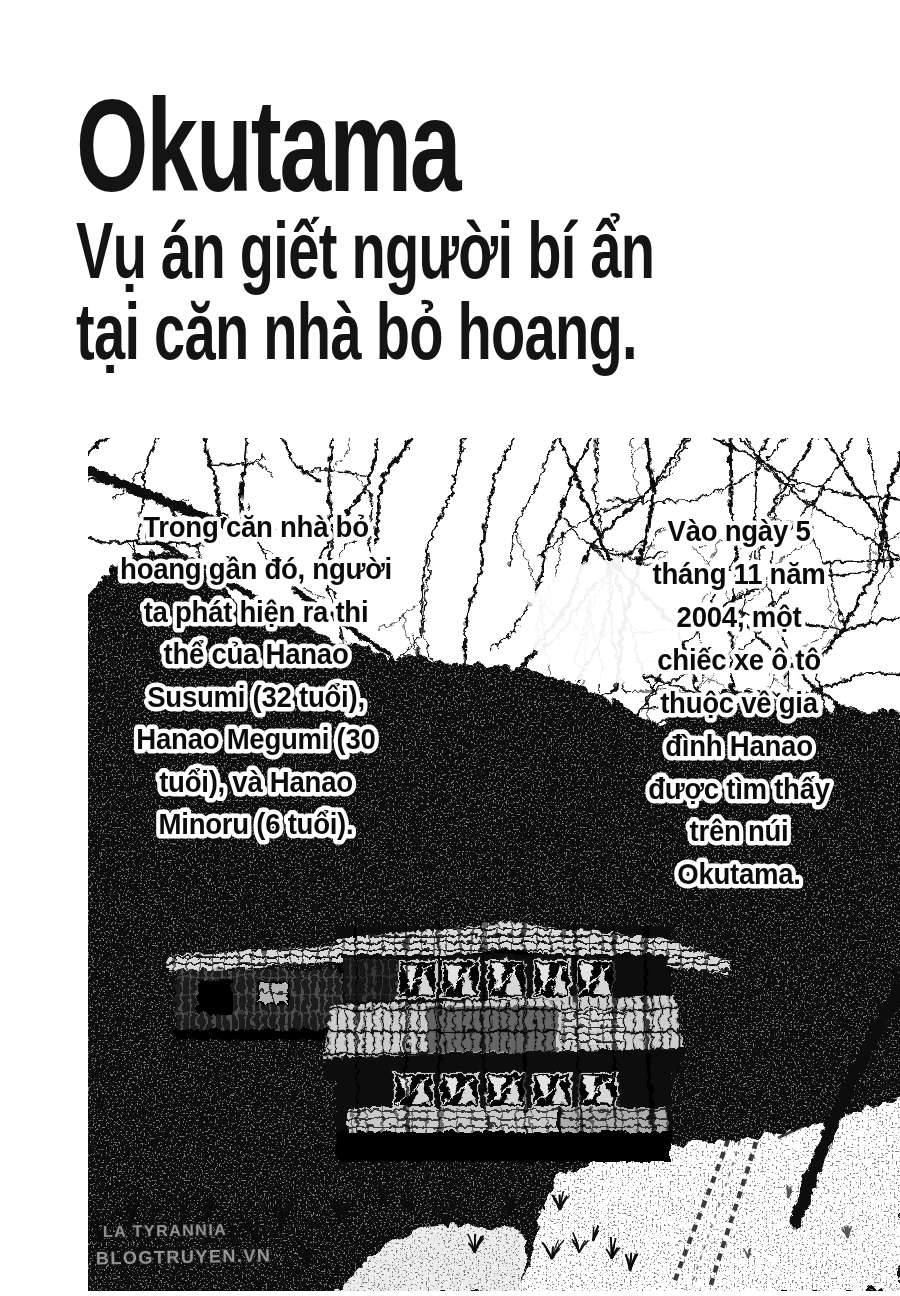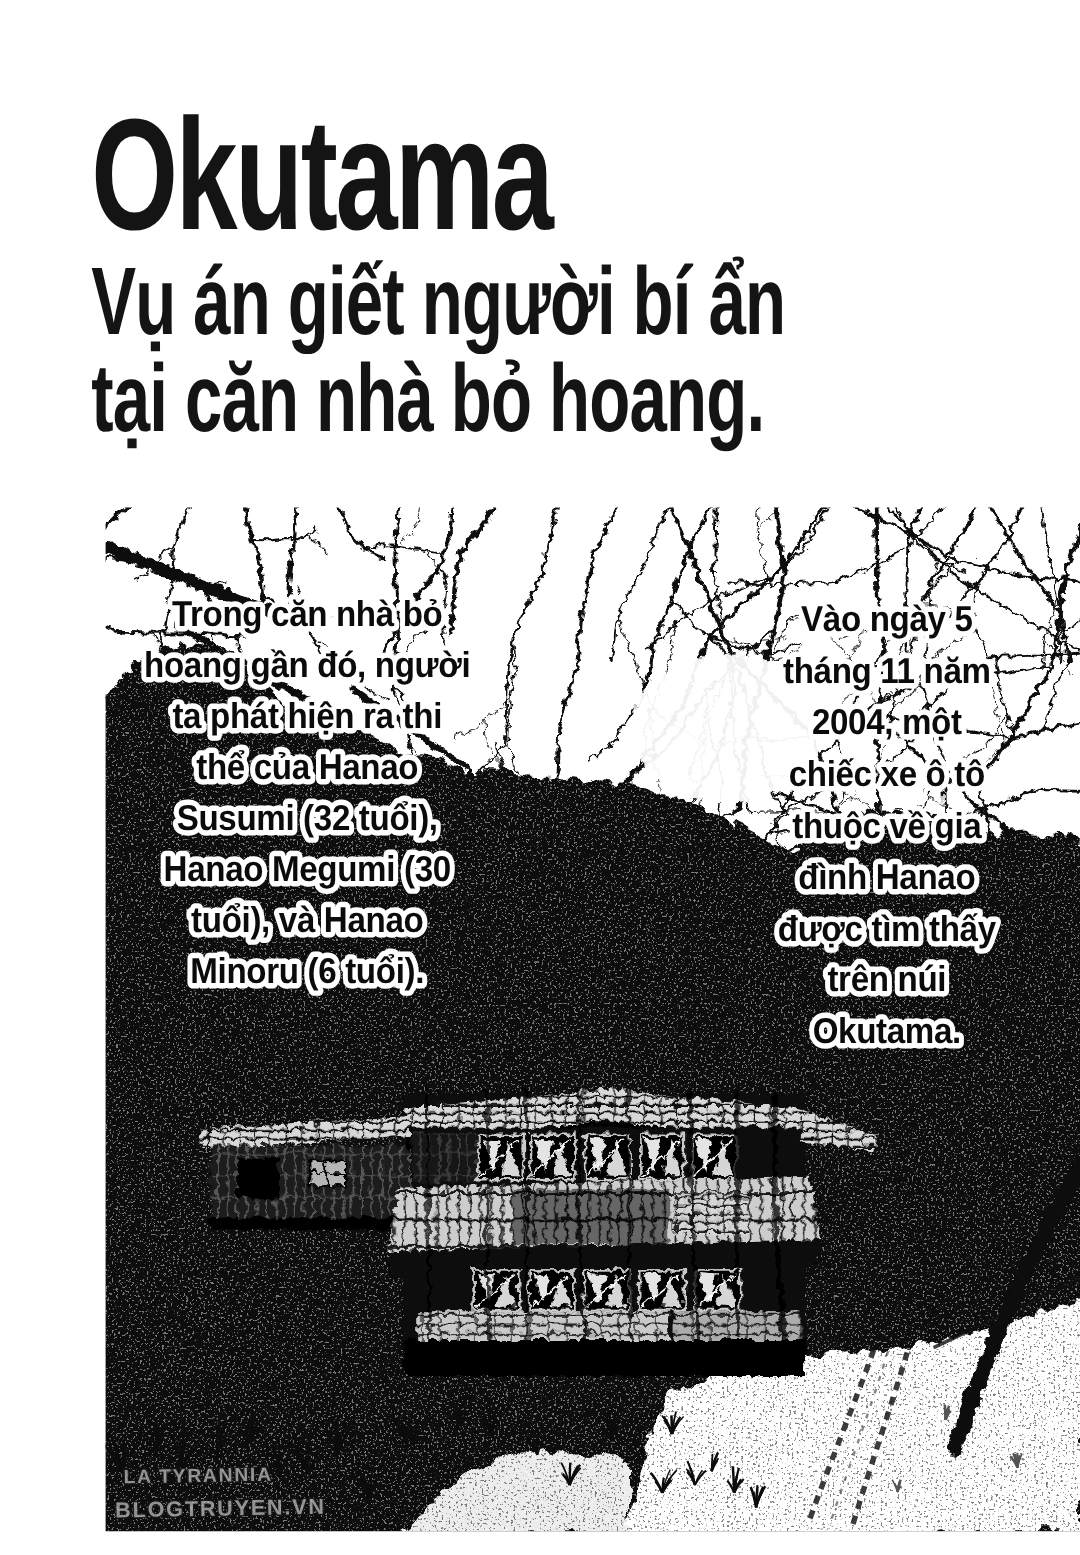--- a/index.html
+++ b/index.html
@@ -10,21 +10,21 @@
   }
   .abs{position:absolute;}
   .title{
     font-weight:700;color:#141414;font-size:132px;line-height:1;
     letter-spacing:-3px;transform:scaleX(.705);transform-origin:0 0;white-space:nowrap;
   }
   .subtitle{
     font-weight:700;color:#141414;font-size:80px;line-height:1;
     letter-spacing:-1px;transform:scaleX(.7);transform-origin:0 0;white-space:nowrap;
   }
-  #panel{left:88px;top:423px;width:748px;height:853px;}
+  #panel{left:88px;top:438px;width:748px;height:853px;}
   #panel svg{position:absolute;left:0;top:0;}
   #art{z-index:1;}
   #caps{z-index:2;}
   .caption{
     font-weight:700;font-size:30px;fill:#0b0b0b;
     stroke:#ffffff;stroke-width:9px;paint-order:stroke;stroke-linejoin:round;
     letter-spacing:-.3px;text-anchor:middle;
   }
   .wm{
     font-weight:700;letter-spacing:1.5px;opacity:.8;white-space:nowrap;z-index:3;

